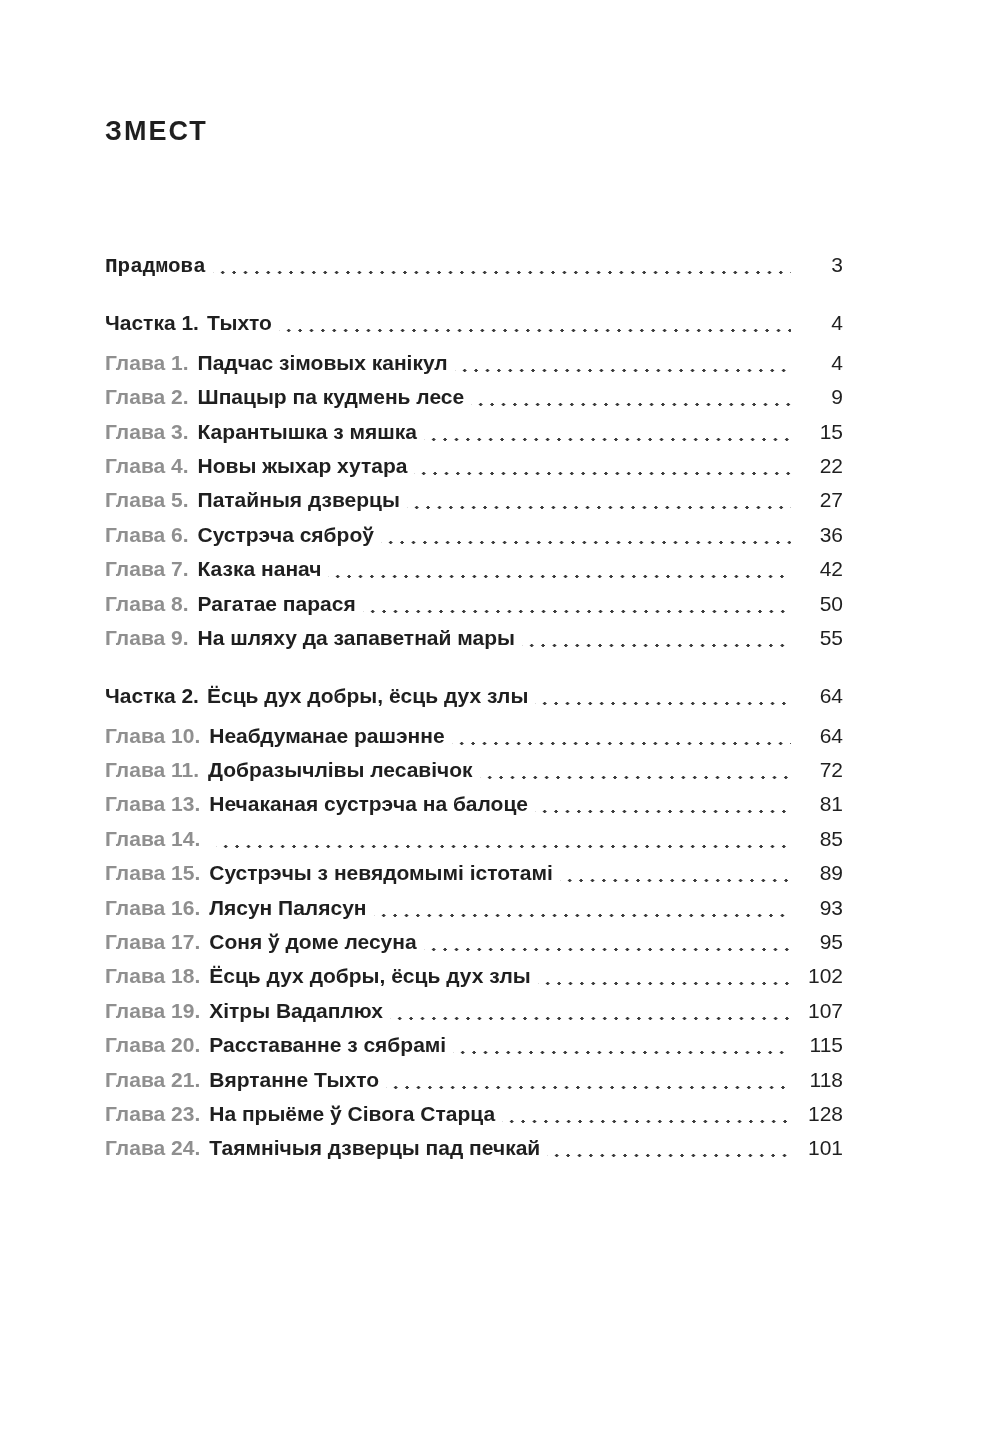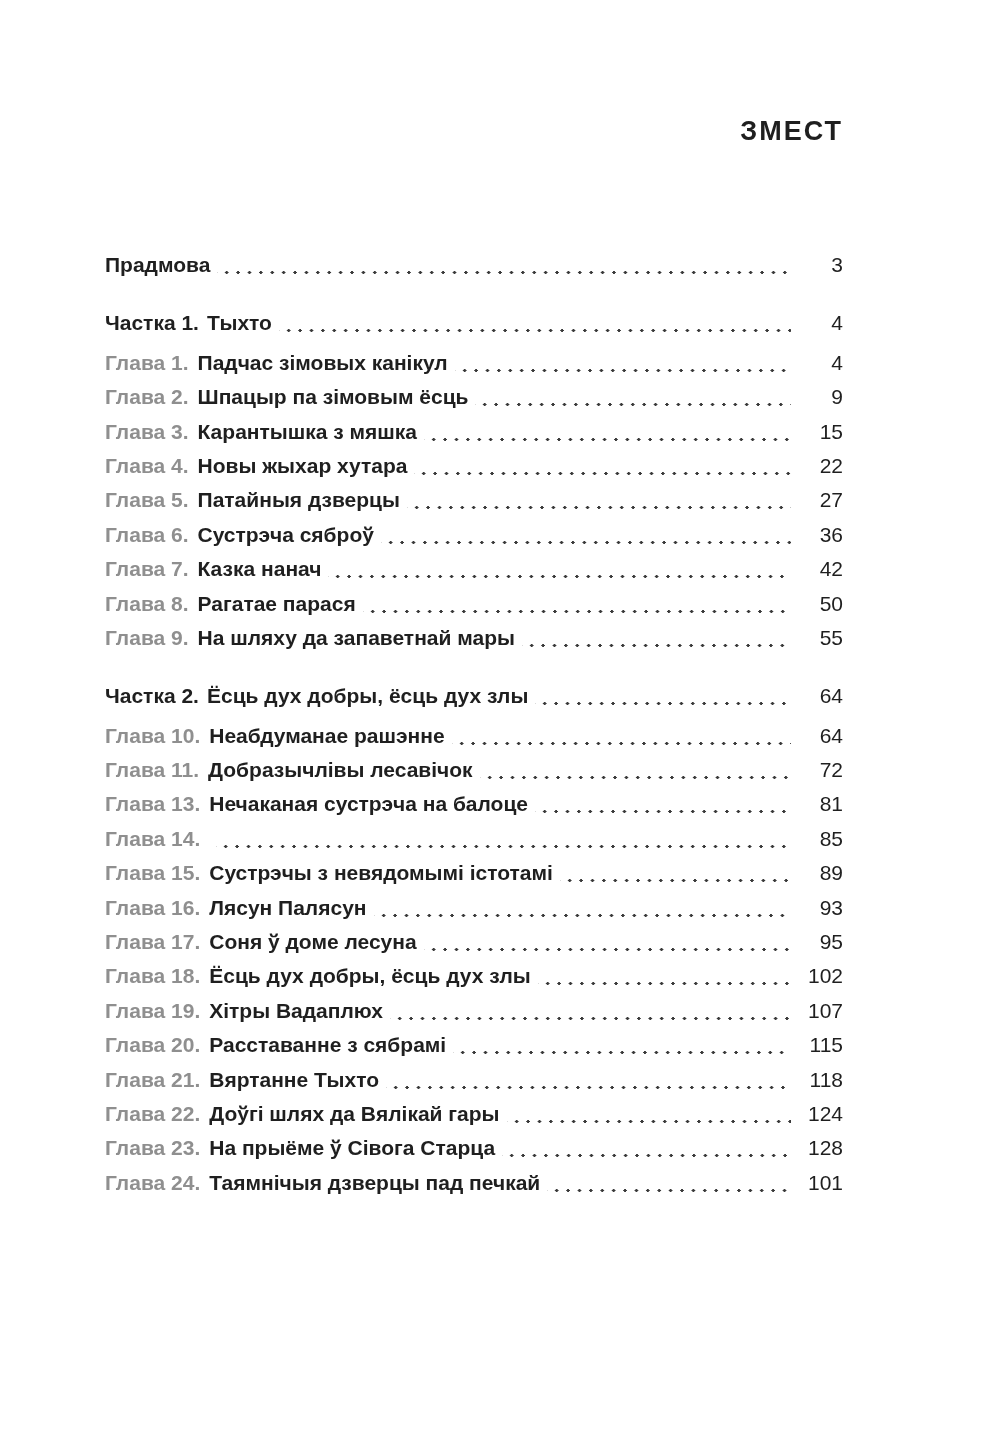--- a/index.html
+++ b/index.html
@@ -19,21 +19,21 @@
     width: 1000px;
     height: 1445px;
     background: var(--paper);
     overflow: hidden;
   }
   .page-title {
     position: absolute;
     top: 116px;
     left: 105px;
     width: 738px;
-    text-align: right;
+    text-align: left;
     font-size: 27px;
     font-weight: bold;
     letter-spacing: 2px;
     color: var(--ink);
   }
   .toc-list {
     position: absolute;
     top: 248px;
     left: 105px;
     width: 738px;
@@ -62,20 +62,21 @@
     color: var(--ink);
     font-weight: bold;
     margin-right: 8px;
   }
   .entry-title {
     color: var(--ink);
     font-weight: bold;
   }
   .toc-row.front .entry-title {
     font-weight: bold;
+    font-family: Liberation Mono, monospace;
   }
   .leader {
     flex: 1;
     align-self: stretch;
     margin-left: 7px;
     margin-right: 0;
     background-image: radial-gradient(circle, var(--dots) 1.45px, transparent 1.6px);
     background-size: 11.4px 5px;
     background-repeat: repeat-x;
     background-position: 4px 22px;
@@ -108,21 +109,21 @@
     <span class="pagenum">4</span>
   </div>
       <div class="toc-row chapter">
     <span class="prefix">Глава 1.</span>
     <span class="entry-title">Падчас зімовых канікул</span>
     <span class="leader"></span>
     <span class="pagenum">4</span>
   </div>
       <div class="toc-row chapter">
     <span class="prefix">Глава 2.</span>
-    <span class="entry-title">Шпацыр па зімовым ёсць</span>
+    <span class="entry-title">Шпацыр па кудмень лесе</span>
     <span class="leader"></span>
     <span class="pagenum">9</span>
   </div>
       <div class="toc-row chapter">
     <span class="prefix">Глава 3.</span>
     <span class="entry-title">Карантышка з мяшка</span>
     <span class="leader"></span>
     <span class="pagenum">15</span>
   </div>
       <div class="toc-row chapter">
@@ -224,26 +225,20 @@
     <span class="prefix">Глава 20.</span>
     <span class="entry-title">Расставанне з сябрамі</span>
     <span class="leader"></span>
     <span class="pagenum">115</span>
   </div>
       <div class="toc-row chapter">
     <span class="prefix">Глава 21.</span>
     <span class="entry-title">Вяртанне Тыхто</span>
     <span class="leader"></span>
     <span class="pagenum">118</span>
-  </div>
-      <div class="toc-row chapter">
-    <span class="prefix">Глава 22.</span>
-    <span class="entry-title">Доўгі шлях да Вялікай гары</span>
-    <span class="leader"></span>
-    <span class="pagenum">124</span>
   </div>
       <div class="toc-row chapter">
     <span class="prefix">Глава 23.</span>
     <span class="entry-title">На прыёме ў Сівога Старца</span>
     <span class="leader"></span>
     <span class="pagenum">128</span>
   </div>
       <div class="toc-row chapter">
     <span class="prefix">Глава 24.</span>
     <span class="entry-title">Таямнічыя дзверцы пад печкай</span>

